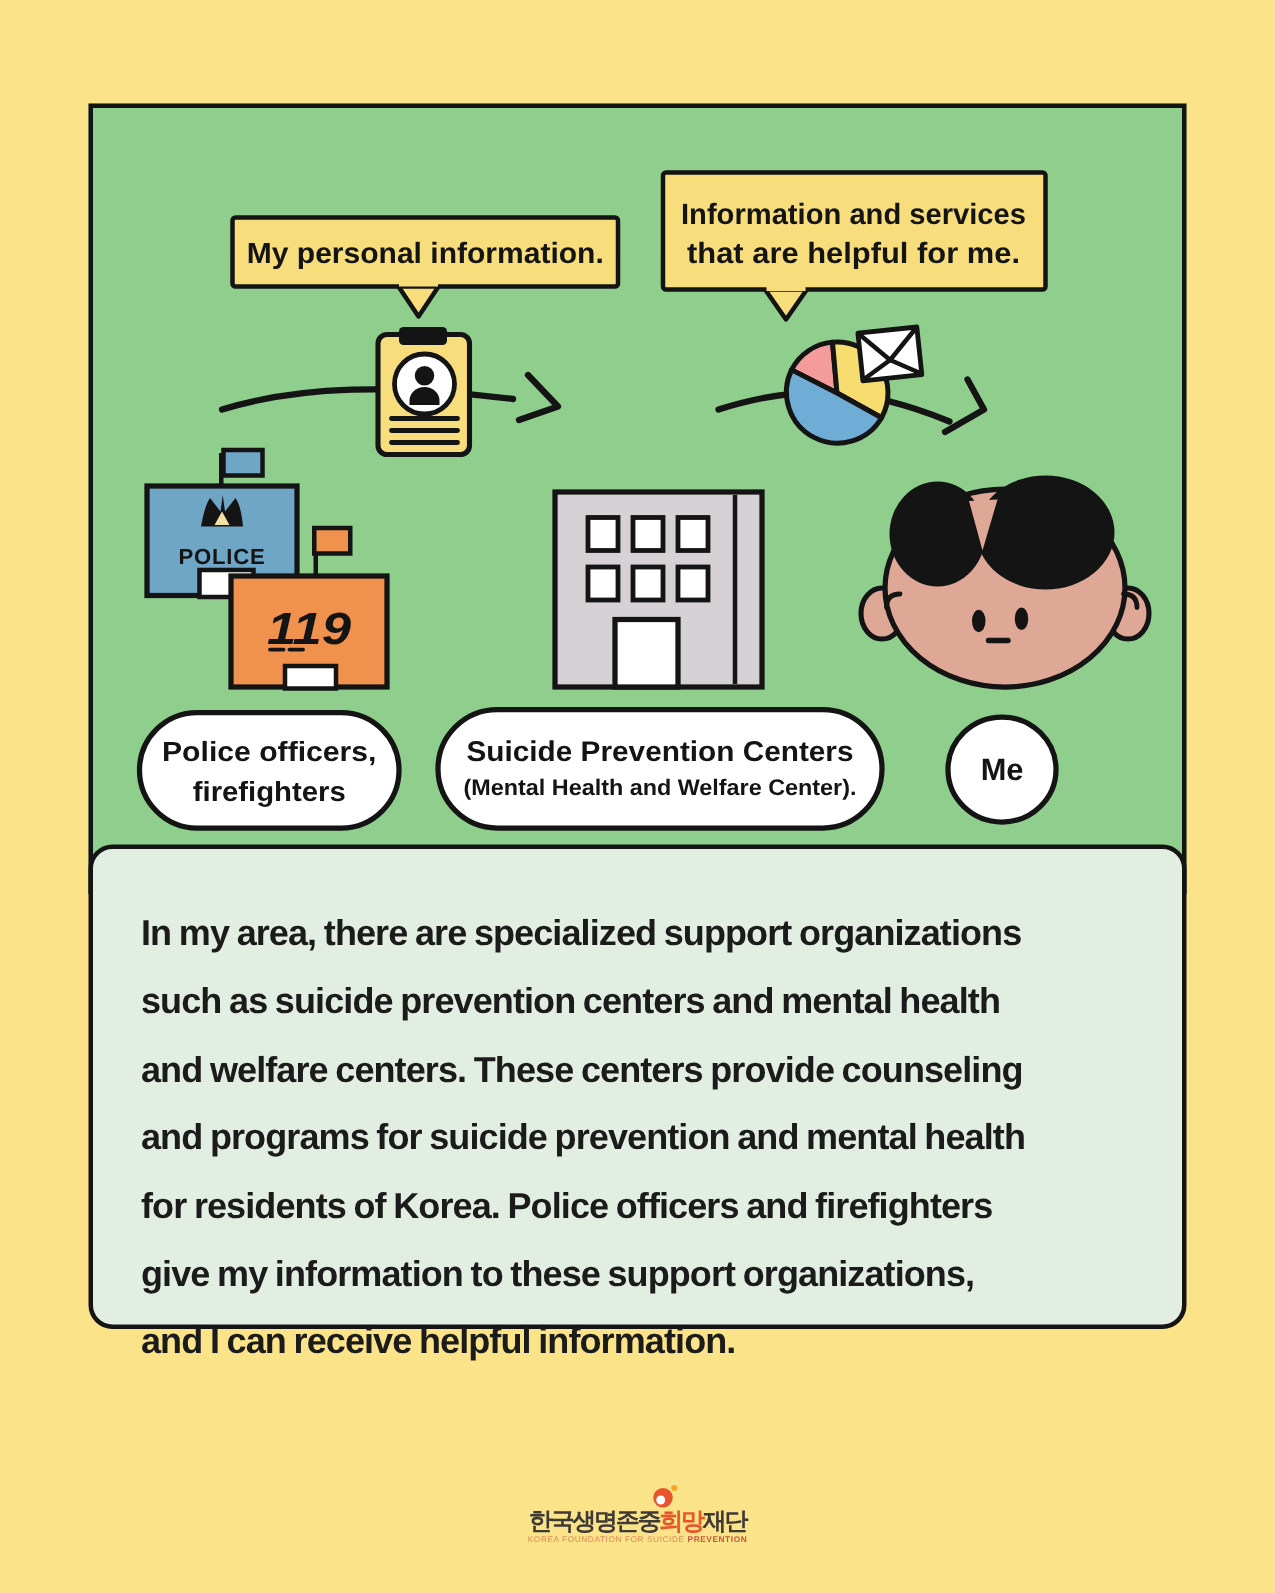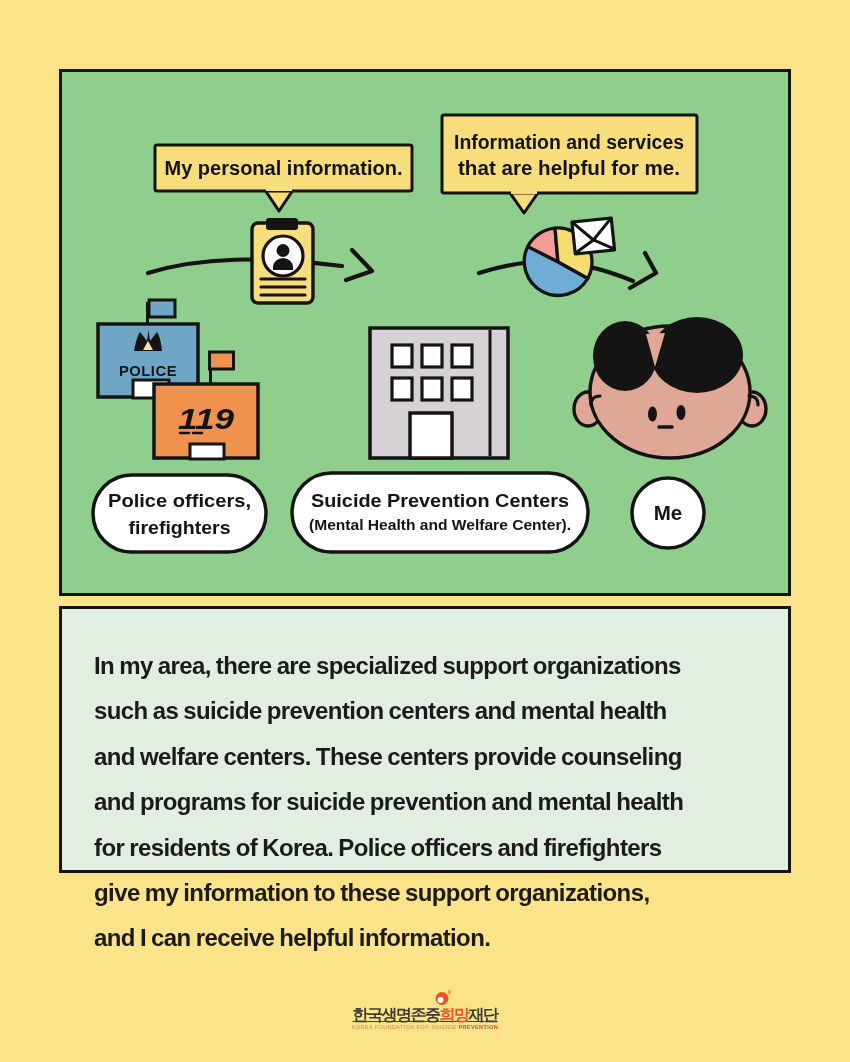--- a/index.html
+++ b/index.html
@@ -4,21 +4,21 @@
 <style>
   html,body{margin:0;padding:0;}
   body{
     width:850px;height:1062px;position:relative;
     background:#FAE388;
     font-family:"Liberation Sans",sans-serif;
     overflow:hidden;
   }
   .panel{position:absolute;box-sizing:border-box;border:3px solid #141414;}
   #green-panel{left:59px;top:69px;width:732px;height:527px;background:#8FCE8D;}
-  #mint-panel{left:59px;top:606px;width:732px;height:267px;background:#E3EEE2;}
+  #mint-panel{left:59px;top:563px;width:732px;height:323px;background:#E3EEE2;border-radius:16px;}
   #green-panel svg{position:absolute;left:0;top:0;}
   .body-text{
     padding:34px 30px 0 32px;
     font-size:24px;font-weight:bold;color:#1b1b1b;
     letter-spacing:-0.6px;word-spacing:-1px;
     line-height:45.4px;white-space:pre-line;
   }
   #footer{position:absolute;left:0;top:992px;width:850px;text-align:center;}
   .logo-wrap{display:inline-block;position:relative;padding-top:14px;}
   .logo-mark{
@@ -26,21 +26,21 @@
     width:13px;height:13px;background:#E8542B;border-radius:50%;
   }
   .logo-mark::after{
     content:"";position:absolute;left:2px;top:5px;width:6px;height:6px;
     background:#fff;border-radius:50%;
   }
   .logo-mark::before{
     content:"";position:absolute;right:-3px;top:-2px;width:4px;height:4px;
     background:#F5A623;border-radius:50%;
   }
-  .logo-kr{font-size:16px;font-weight:bold;color:#3F3A36;letter-spacing:-1.5px;line-height:18px;text-decoration:underline;}
+  .logo-kr{font-size:16px;font-weight:bold;color:#3F3A36;letter-spacing:-1.5px;line-height:18px;}
   .logo-kr .hl{color:#E8542B;}
   .logo-en{font-size:5.5px;letter-spacing:0.4px;color:#E8875A;line-height:7px;}
   .logo-en .bold{color:#C9543F;font-weight:bold;}
   svg text{font-family:"Liberation Sans",sans-serif;font-weight:bold;fill:#141414;}
 </style>
 </head>
 <body>
 
 <div id="green-panel" class="panel">
   <svg width="726" height="521" viewBox="62 72 726 521">

